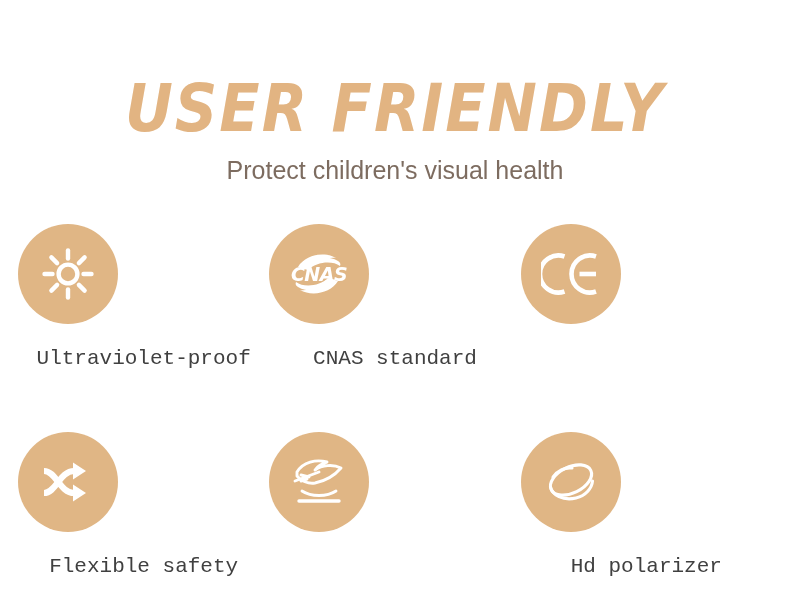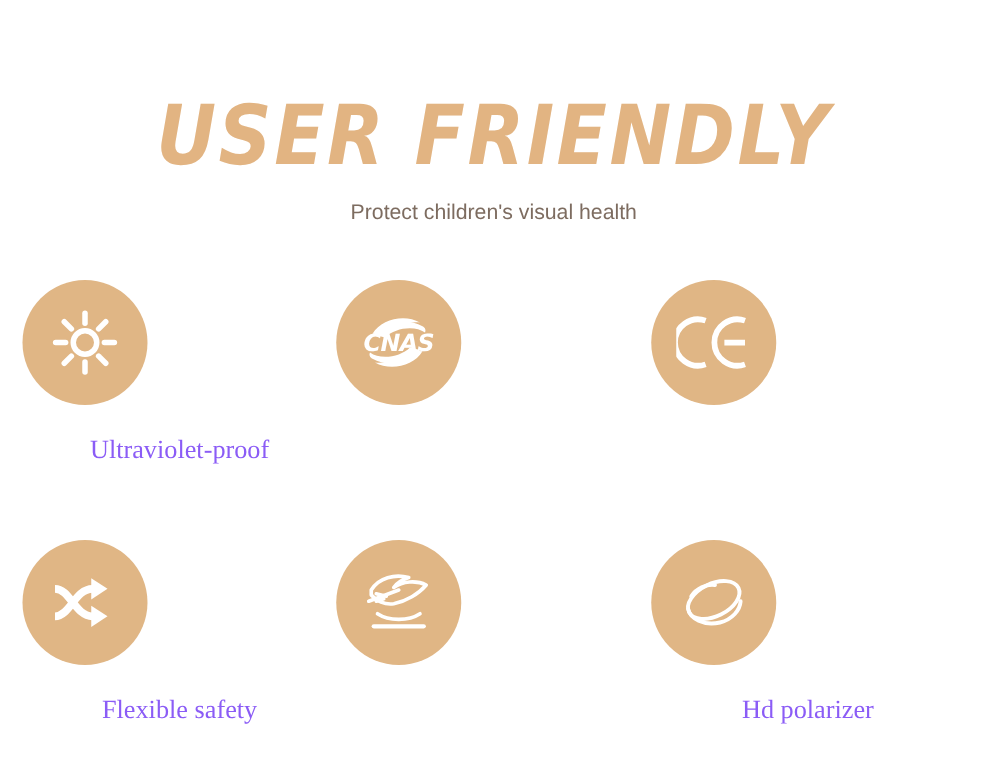--- a/index.html
+++ b/index.html
@@ -38,21 +38,21 @@
     letter-spacing: 2px;
     color: #e2b482;
     white-space: nowrap;
     transform: scaleY(1.12);
     transform-origin: center top;
   }
   .subtitle {
     margin: 0;
     padding-top: 27px;
     font-family: "Liberation Sans", sans-serif;
-    font-size: 17px;
+    font-size: 25px;
     line-height: 30px;
     font-weight: 400;
     color: #7d6c60;
     white-space: nowrap;
   }
 
   
   .grid {
     position: absolute;
     top: 224px;
@@ -76,24 +76,24 @@
     height: 100px;
     border-radius: 50%;
     background: #e0b685;
     display: flex;
     align-items: center;
     justify-content: center;
   }
   .badge svg { display: block; }
   .caption {
     margin-top: 22px;
-    font-family: Liberation Serif, serif;
+    font-family: Liberation Mono, monospace;
     font-size: 21px;
     line-height: 26px;
-    color: #8b5cf6;
+    color: #404040;
     white-space: nowrap;
     text-align: center;
   }
   .row-2 .caption { }
 
   .cnas-text {
     font-family: "DejaVu Sans", sans-serif;
     font-size: 19px;
     font-weight: 700;
     font-style: italic;
@@ -144,20 +144,21 @@
               <path d="M10 24 C17 12, 36 8, 48 15 C40 14, 28 17, 22 25 Z" fill="#ffffff"></path>
               <path d="M12 25 C20 14, 38 11, 50 18 C52 19, 53 21, 52 23 C44 17, 28 19, 20 27 Z" fill="#ffffff"></path>
 
               <path d="M50 38 C43 50, 24 54, 12 47 C20 48, 32 45, 38 37 Z" fill="#ffffff"></path>
               <path d="M48 37 C40 48, 22 51, 10 44 C8 43, 7 41, 8 39 C16 45, 32 43, 40 35 Z" fill="#ffffff"></path>
 
               <text class="cnas-text" x="31" y="38" text-anchor="middle">CNAS</text>
             </svg>
           </span>
         </div>
+        <div class="caption">CNAS standard</div>
       </div>
 
       <div class="cell">
         <div class="badge">
           <span>
             <svg width="60" height="50" viewBox="0 0 60 50">
               <g stroke="#ffffff" stroke-width="4.6" fill="none" stroke-linecap="butt">
 
                 <path d="M23.5 7.5 A18.5 18.5 0 1 0 23.5 42.5"></path>
 

